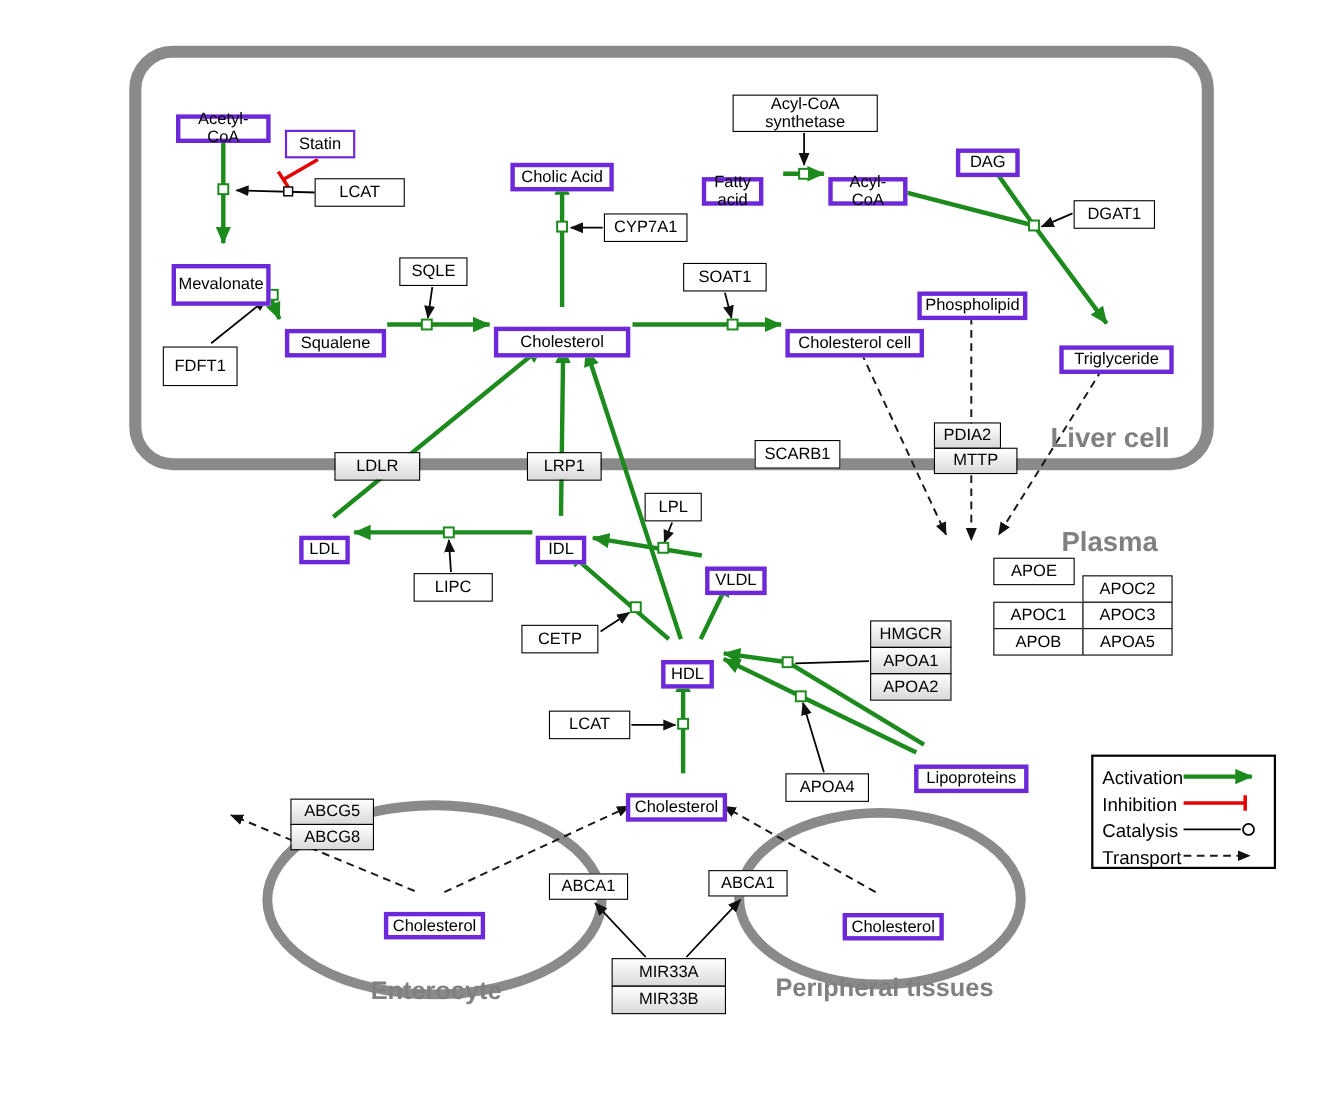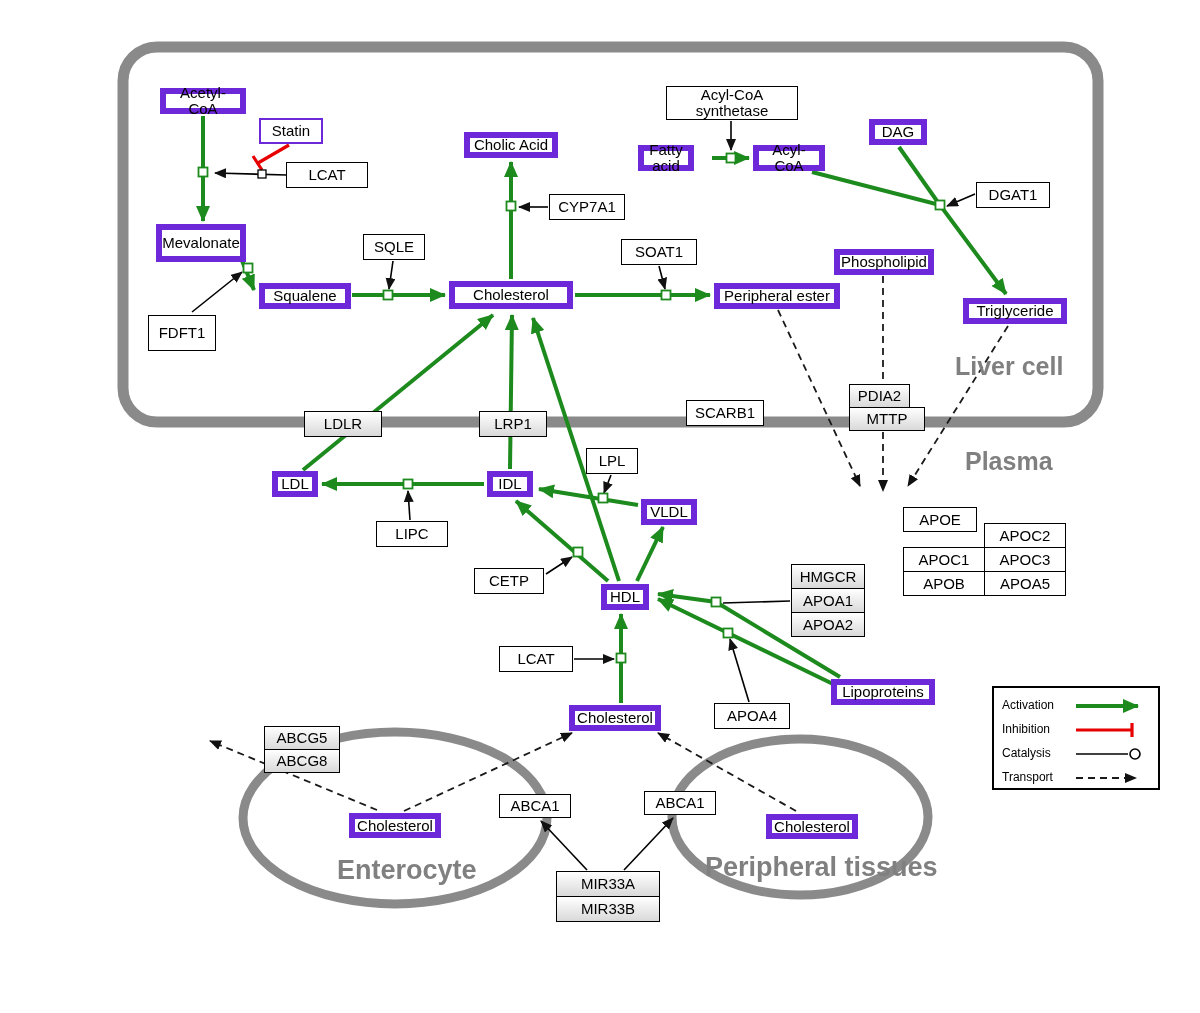--- a/index.html
+++ b/index.html
@@ -2,27 +2,27 @@
 <html><head>
 <meta charset="utf-8">
 <style>
   html,body{margin:0;padding:0;background:#ffffff;}
   #stage{position:relative;width:1200px;height:1013px;background:#ffffff;overflow:hidden;
          font-family:"Liberation Sans",sans-serif;}
   #edges{position:absolute;left:0;top:0;width:1200px;height:1013px;}
   .node{position:absolute;box-sizing:border-box;display:flex;align-items:center;justify-content:center;
         text-align:center;background:#ffffff;border:1px solid #000000;color:#000;
         font-size:15px;line-height:1.05;padding:0 2px;z-index:5;}
-  .met{border:6px solid #6d28d9;}
+  .met{border:4px solid #6d28d9;margin-top:16px;}
   .red{border:2px solid #6d28d9;}
   .grad{background:linear-gradient(#ffffff,#d9d9d9);}
-  .lbl{position:absolute;background:transparent;border:none;color:#808080;font-weight:bold;z-index:4;white-space:nowrap;}
+  .lbl{position:absolute;background:transparent;border:none;color:#808080;font-weight:bold;z-index:4;white-space:nowrap;margin-top:32px;}
   .big{font-size:25px;}
-  .mid{font-size:27px;}
-  .leg{position:absolute;background:transparent;border:none;color:#000;font-size:12px;z-index:6;white-space:nowrap;}
+  .mid{font-size:23px;}
+  .leg{position:absolute;background:transparent;border:none;color:#000;font-size:17px;z-index:6;white-space:nowrap;}
   .act{stroke:#1d8a1d;stroke-width:4;fill:none;}
   .cat{stroke:#000000;stroke-width:1.6;fill:none;}
   .tr{stroke:#1a1a1a;stroke-width:1.8;fill:none;stroke-dasharray:7 5;}
   .inh{stroke:#e60000;stroke-width:3.2;fill:none;}
   .sq{fill:#ffffff;stroke:#1d8a1d;stroke-width:1.8;}
 </style>
 </head>
 <body>
 
 <div id="stage">
@@ -138,21 +138,21 @@
   <div class="node red" style="left:259px;top:118px;width:64px;height:26px">Statin</div>
   <div class="node" style="left:286px;top:162px;width:82px;height:26px">LCAT</div>
   <div class="node met" style="left:156px;top:224px;width:90px;height:38px">Mevalonate</div>
   <div class="node" style="left:148px;top:315px;width:68px;height:36px">FDFT1</div>
   <div class="node met" style="left:259px;top:283px;width:92px;height:26px">Squalene</div>
   <div class="node" style="left:363px;top:234px;width:62px;height:26px">SQLE</div>
   <div class="node met" style="left:464px;top:132px;width:94px;height:26px">Cholic Acid</div>
   <div class="node" style="left:549px;top:194px;width:76px;height:26px">CYP7A1</div>
   <div class="node met" style="left:449px;top:281px;width:124px;height:28px">Cholesterol</div>
   <div class="node" style="left:621px;top:239px;width:76px;height:26px">SOAT1</div>
-  <div class="node met" style="left:714px;top:283px;width:126px;height:26px">Peripheral ester</div>
+  <div class="node met" style="left:714px;top:283px;width:126px;height:26px">Cholesterol cell</div>
   <div class="node" style="left:666px;top:86px;width:132px;height:34px">Acyl-CoA synthetase</div>
   <div class="node met" style="left:638px;top:145px;width:56px;height:26px">Fatty acid</div>
   <div class="node met" style="left:753px;top:145px;width:72px;height:26px">Acyl-CoA</div>
   <div class="node met" style="left:869px;top:119px;width:58px;height:26px">DAG</div>
   <div class="node" style="left:976px;top:182px;width:74px;height:26px">DGAT1</div>
   <div class="node met" style="left:834px;top:249px;width:100px;height:26px">Phospholipid</div>
   <div class="node met" style="left:963px;top:298px;width:104px;height:26px">Triglyceride</div>
 
   <div class="node grad" style="left:304px;top:411px;width:78px;height:26px">LDLR</div>
   <div class="node grad" style="left:479px;top:411px;width:68px;height:26px">LRP1</div>

